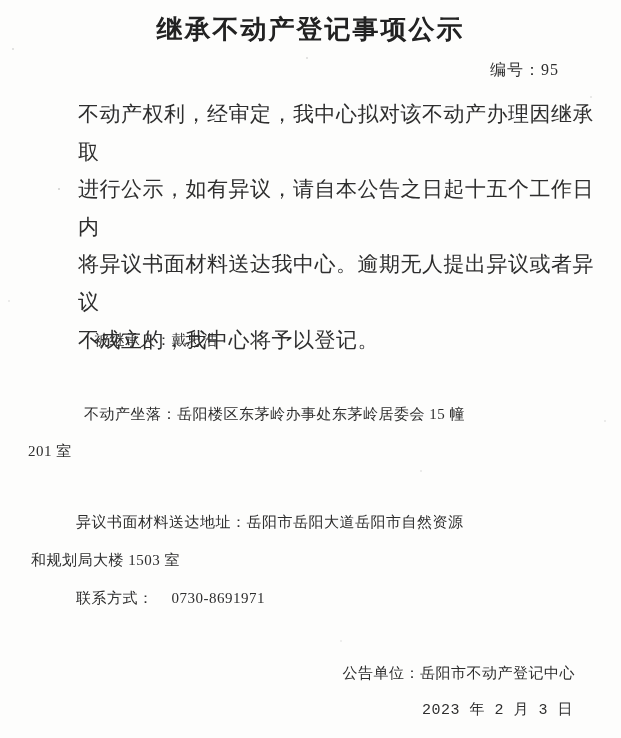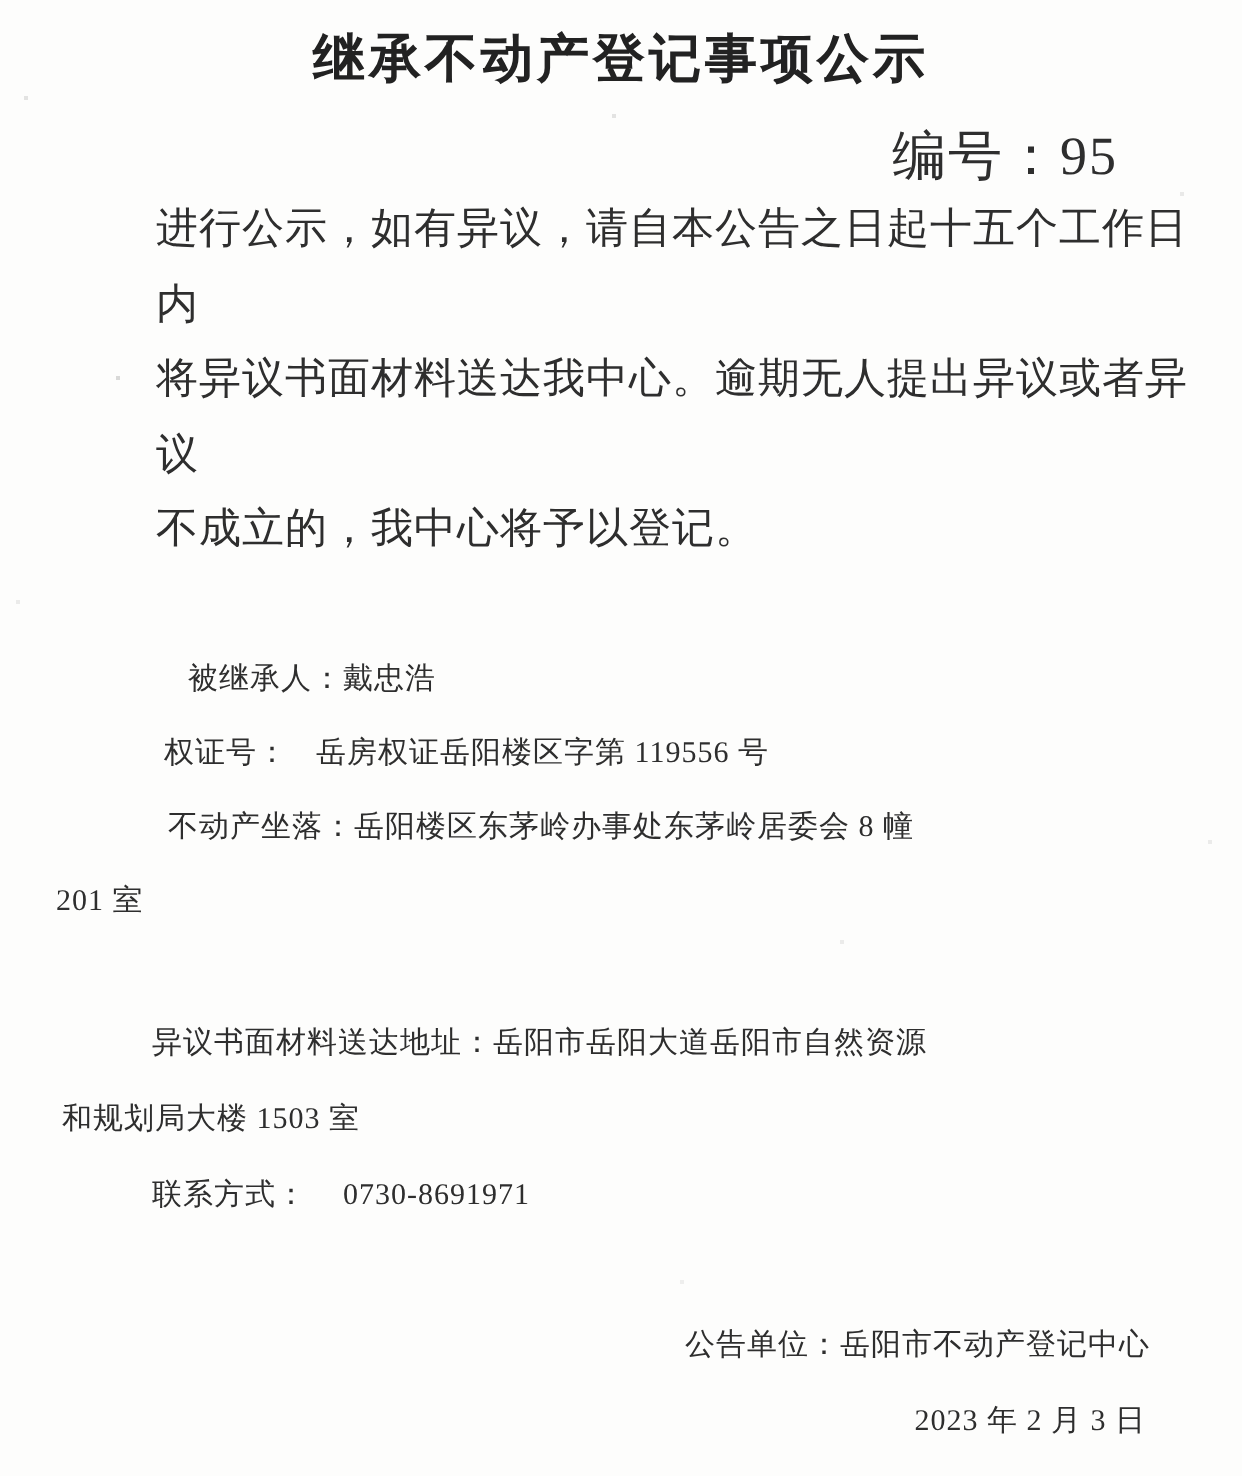--- a/index.html
+++ b/index.html
@@ -27,21 +27,21 @@
     font-family: "Liberation Sans", "DejaVu Sans", sans-serif;
     font-size: 26px;
     font-weight: 700;
     letter-spacing: 2px;
     color: #222;
   }
   .doc-number {
     position: absolute;
     top: 60px;
     right: 62px;
-    font-size: 27px;
+    font-size: 16px;
     letter-spacing: 1px;
   }
   .body-block {
     position: absolute;
     left: 78px;
     top: 96px;
     width: 525px;
     font-size: 21px;
     line-height: 37.6px;
     letter-spacing: 0.5px;
@@ -54,21 +54,21 @@
     white-space: nowrap;
   }
   .f-decedent   { left: 94px;  top: 326px; }
   .f-cert       { left: 82px;  top: 363px; }
   .f-loc1       { left: 84px;  top: 400px; }
   .f-loc2       { left: 28px;  top: 437px; }
   .f-obj1       { left: 76px;  top: 508px; }
   .f-obj2       { left: 31px;  top: 546px; }
   .f-contact    { left: 76px;  top: 584px; }
   .f-issuer     { right: 46px; top: 659px; left: auto; }
-  .f-date       { right: 48px; top: 697px; left: auto; }
+  .f-date       { right: 48px; top: 697px; left: auto; font-family: Liberation Mono, monospace; }
   .gap-sm { display: inline-block; width: 14px; }
   .gap-md { display: inline-block; width: 18px; }
   
   .noise {
     position: absolute;
     top: 0; left: 0;
     width: 2px; height: 2px;
     background: transparent;
     box-shadow:
       12px 48px 0 rgba(0,0,0,0.10),
@@ -90,35 +90,33 @@
 
   <div class="noise"></div>
 
   <h1 class="title">继承不动产登记事项公示</h1>
 
   <div class="doc-number">
     <span>编号：</span><span>95</span>
   </div>
 
   <div class="body-block">
+    <div>不动产权利，经审定，我中心拟对该不动产办理因继承取</div>
     <div>进行公示，如有异议，请自本公告之日起十五个工作日内</div>
     <div>将异议书面材料送达我中心。逾期无人提出异议或者异议</div>
     <div>不成立的，我中心将予以登记。</div>
   </div>
 
   <div class="line-abs f-decedent">
     <span>被继承人：</span><span>戴忠浩</span>
   </div>
 
-  <div class="line-abs f-cert">
-    <span>权证号：</span><span class="gap-sm"></span><span>岳房权证岳阳楼区字第 119556 号</span>
-  </div>
 
   <div class="line-abs f-loc1">
-    <span>不动产坐落：</span><span>岳阳楼区东茅岭办事处东茅岭居委会 8 幢</span>
+    <span>不动产坐落：</span><span>岳阳楼区东茅岭办事处东茅岭居委会 15 幢</span>
   </div>
   <div class="line-abs f-loc2">
     <span>201 室</span>
   </div>
 
   <div class="line-abs f-obj1">
     <span>异议书面材料送达地址：</span><span>岳阳市岳阳大道岳阳市自然资源</span>
   </div>
   <div class="line-abs f-obj2">
     <span>和规划局大楼 1503 室</span>

